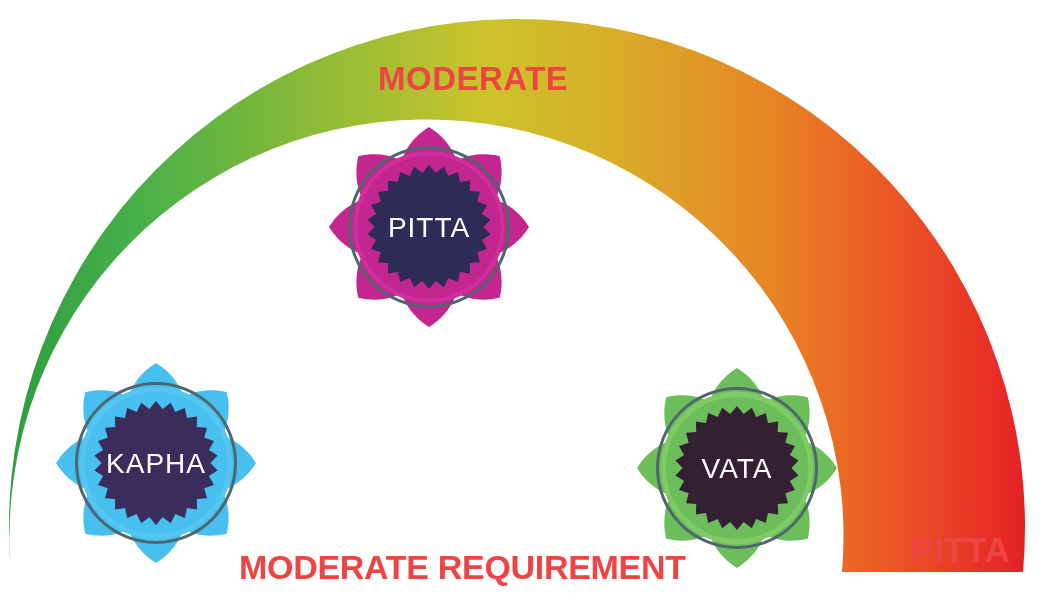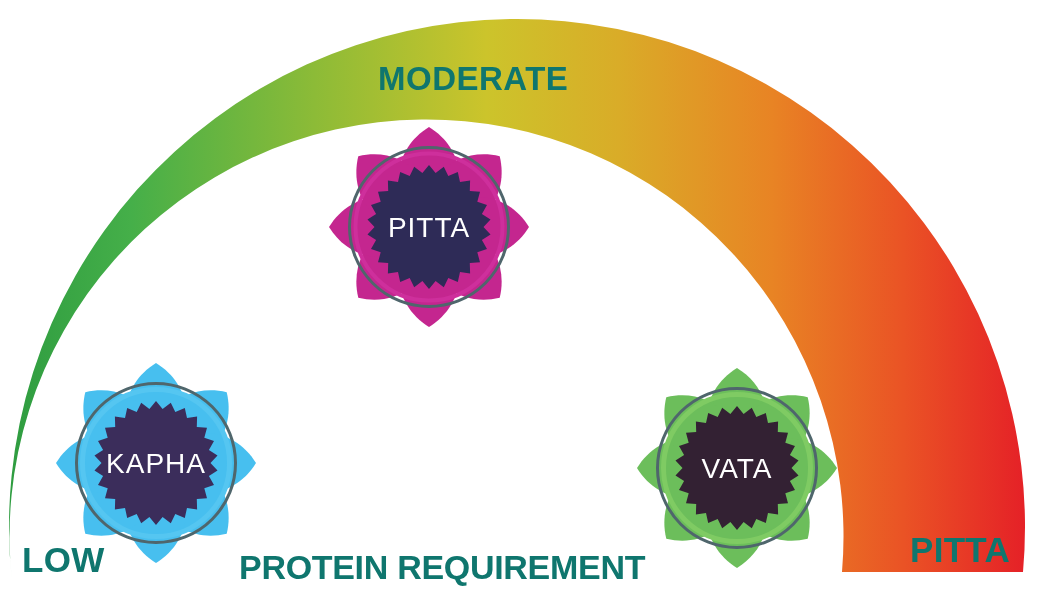--- a/index.html
+++ b/index.html
@@ -18,21 +18,21 @@
   }
   .badge {
     position: absolute;
     width: 220px; height: 220px;
   }
   .badge-kapha { left: 46px;  top: 353px; }
   .badge-pitta { left: 319px; top: 117px; }
   .badge-vata  { left: 627px; top: 358px; }
   .gauge-label {
     position: absolute;
-    color: #0f766e;
+    color: #ef4444;
     font-weight: bold;
     line-height: 1;
     white-space: nowrap;
     letter-spacing: 0.3px;
   }
   .label-moderate { left: 378px; top: 62px;  font-size: 33px; letter-spacing: 0.5px; }
   .label-low      { left: 22px;  top: 542px; font-size: 35px; }
   .label-high     { left: 910px; top: 532px; font-size: 35px; }
   .label-axis     { left: 239px; top: 550px; font-size: 34px; letter-spacing: -0.3px; }
   .badge-text {
@@ -109,17 +109,16 @@
       <use href="#petal" transform="rotate(270)"></use>
       <use href="#petal" transform="rotate(315)"></use>
     </g>
     <circle r="79.5" fill="none" stroke-width="3" stroke="#4F666C"></circle>
     <circle r="73.5" fill="none" stroke-width="5" stroke="#7FCB63"></circle>
     <path class="starburst" fill="#332133" d="M0.0,-62.0L6.6,-54.1L14.8,-60.2L19.3,-51.0L28.8,-54.9L31.0,-44.9L41.1,-46.4L40.8,-36.1L51.0,-35.2L48.3,-25.3L58.0,-22.0L52.9,-13.0L61.5,-7.5L54.5,0.0L61.5,7.5L52.9,13.0L58.0,22.0L48.3,25.3L51.0,35.2L40.8,36.1L41.1,46.4L31.0,44.9L28.8,54.9L19.3,51.0L14.8,60.2L6.6,54.1L-0.0,62.0L-6.6,54.1L-14.8,60.2L-19.3,51.0L-28.8,54.9L-31.0,44.9L-41.1,46.4L-40.8,36.1L-51.0,35.2L-48.3,25.3L-58.0,22.0L-52.9,13.0L-61.5,7.5L-54.5,0.0L-61.5,-7.5L-52.9,-13.0L-58.0,-22.0L-48.3,-25.3L-51.0,-35.2L-40.8,-36.1L-41.1,-46.4L-31.0,-44.9L-28.8,-54.9L-19.3,-51.0L-14.8,-60.2L-6.6,-54.1Z"></path>
     <text class="badge-text" x="0" y="10" fill="#FFFFFF">VATA</text>
   </svg>
 
   <div class="gauge-label label-moderate">MODERATE</div>
-  <div class="gauge-label label-low">LOW</div>
   <div class="gauge-label label-high">PITTA</div>
-  <div class="gauge-label label-axis">PROTEIN REQUIREMENT</div>
+  <div class="gauge-label label-axis">MODERATE REQUIREMENT</div>
 
 </div>
 
 </body></html>

